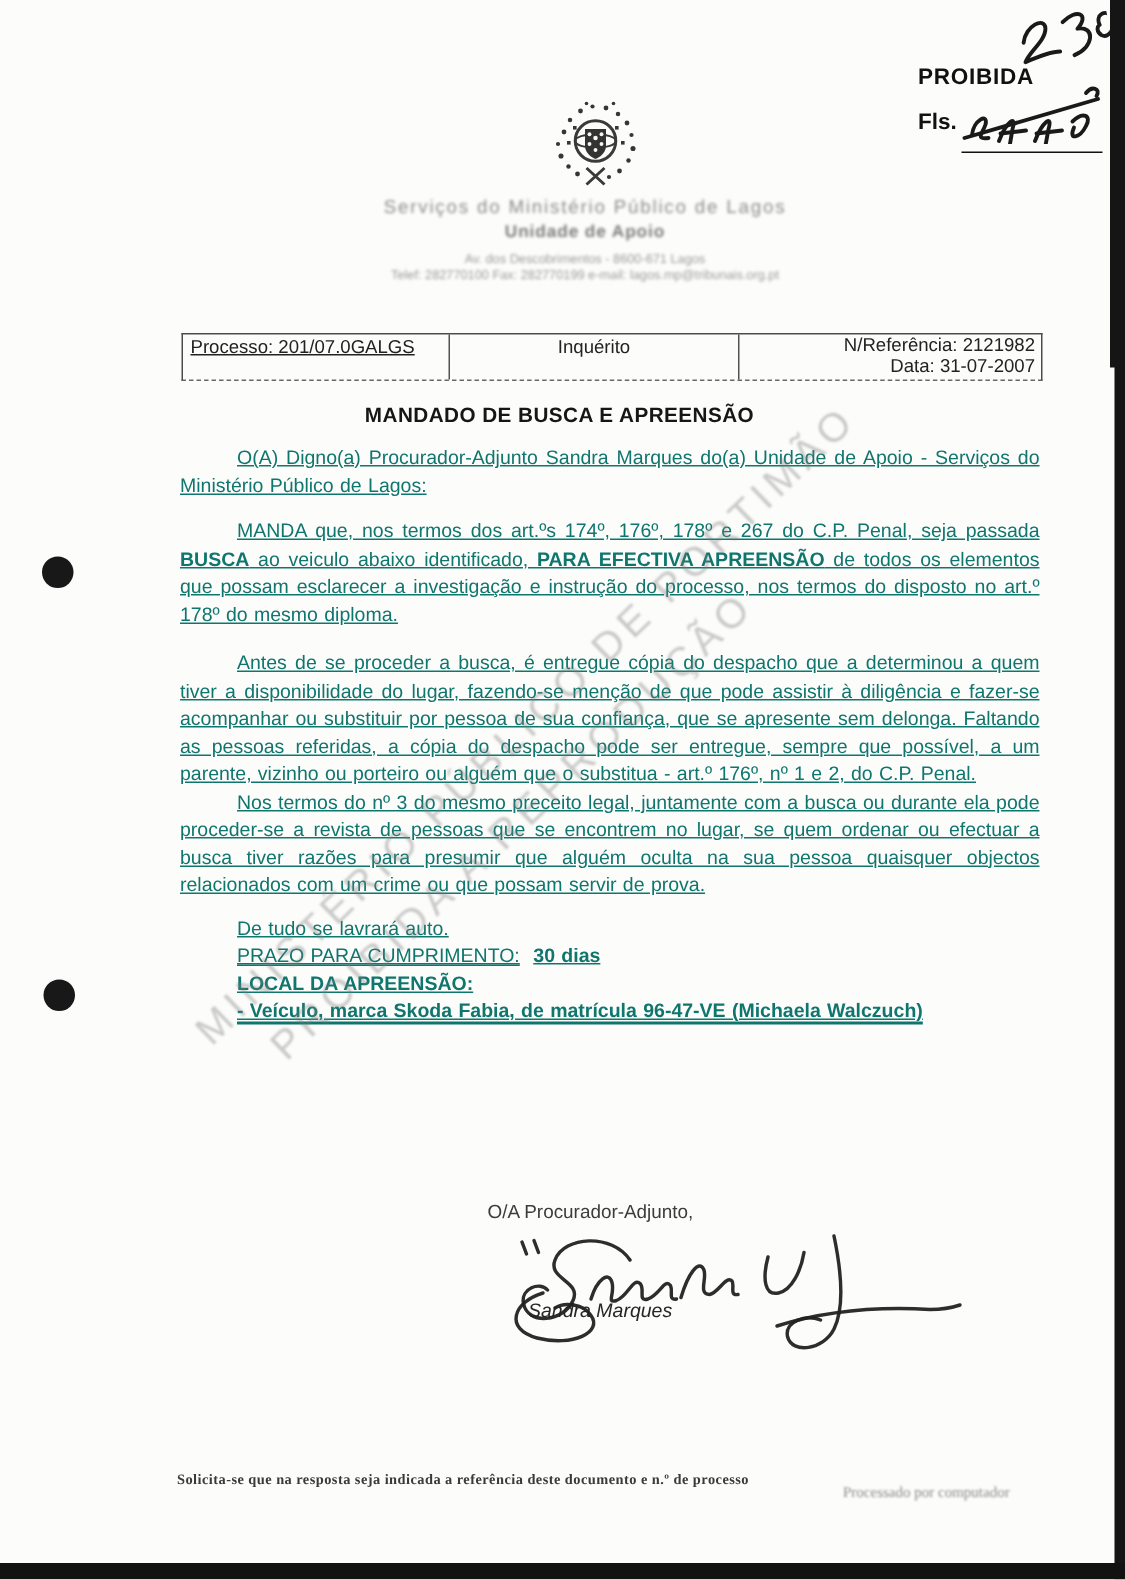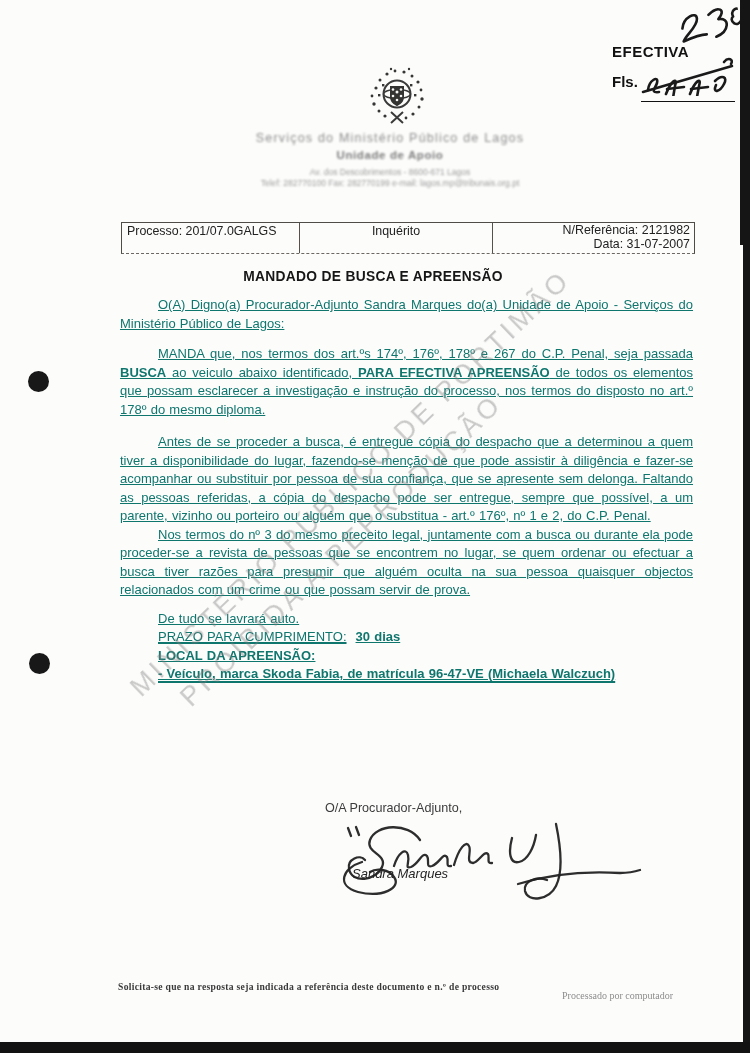--- a/index.html
+++ b/index.html
@@ -18,21 +18,21 @@
 
   
   .letterhead{left:40px;top:131px;width:700px;text-align:center;}
   .lh1{font-size:12.5px;letter-spacing:1.2px;color:#8d8d8d;filter:blur(1.1px);margin-bottom:4px;}
   .lh2{font-size:11.5px;font-weight:bold;letter-spacing:.6px;color:#7c7c7c;filter:blur(.9px);margin-bottom:6px;}
   .lh3,.lh4{font-size:8.5px;color:#9c9c9c;filter:blur(.9px);margin-bottom:1px;}
 
   
   .reftable{left:121px;top:222px;width:572px;height:30px;display:flex;
     border:1.4px solid #4f4c48;border-bottom:1px dashed #6b6762;font-size:12.4px;color:#222;}
-  .reftable .c1{width:172px;padding:1px 0 0 5px;border-right:1.3px solid #55524e;}
+  .reftable .c1{width:172px;padding:1px 0 0 5px;border-right:1.3px solid #55524e;text-decoration:underline;}
   .reftable .c2{width:192px;padding-top:1px;text-align:center;border-right:1.3px solid #55524e;}
   .reftable .c3{flex:1;padding:0 4px 0 0;text-align:right;line-height:13.5px;padding-top:1px;}
 
   
   .wm{white-space:nowrap;font-size:27px;letter-spacing:4px;color:#7d7d7d;opacity:.4;
       filter:blur(.6px);transform-origin:0 100%;transform:rotate(-44deg);z-index:5;pointer-events:none;}
   .wm1{left:146px;top:672px;}
   .wm2{left:196px;top:682px;}
 
   
@@ -75,21 +75,21 @@
 <body>
 
 <div class="page">
 
   <svg class="abs" style="left:676px;top:4px;transform:rotate(-10deg);" width="64" height="40" viewBox="0 0 64 40">
     <path class="hand" d="M6,20 C9,9 23,5 22,13 C21,21 8,27 5,33 C13,31 23,29 29,30"></path>
     <path class="hand" d="M34,11 C45,3 53,9 43,17 C55,17 52,31 38,34"></path>
     <path class="hand" d="M58,17 C56,10 64,7 67,13 C69,19 63,28 58,24 C55,21 56,18 58,17"></path>
   </svg>
 
-  <div class="abs duplicado">EFECTIVA</div>
+  <div class="abs duplicado">PROIBIDA</div>
   <div class="abs flsrow">Fls.</div>
   <div class="abs fls-underline"></div>
   <svg class="abs" style="left:640px;top:54px;" width="100" height="42" viewBox="0 0 100 42">
     <path class="hand" d="M8,36 C9,26 19,21 17,29 C15,35 10,39 19,38"></path>
     <path class="hand" d="M26,40 C31,27 38,22 35,32 L33,44"></path>
     <path class="hand" d="M27,35 L44,33"></path>
     <path class="hand" d="M50,40 C55,27 62,22 59,32 L57,43"></path>
     <path class="hand" d="M51,35 L68,33"></path>
     <path class="hand" d="M75,27 C82,20 88,23 84,30 C80,38 72,40 76,31"></path>
     <path class="hand" d="M84,8 C88,3 94,5 91,10"></path>

